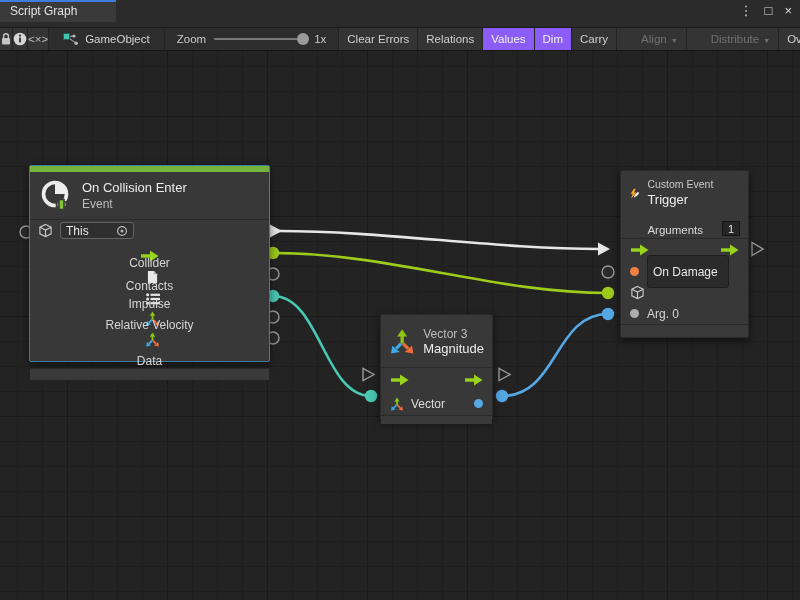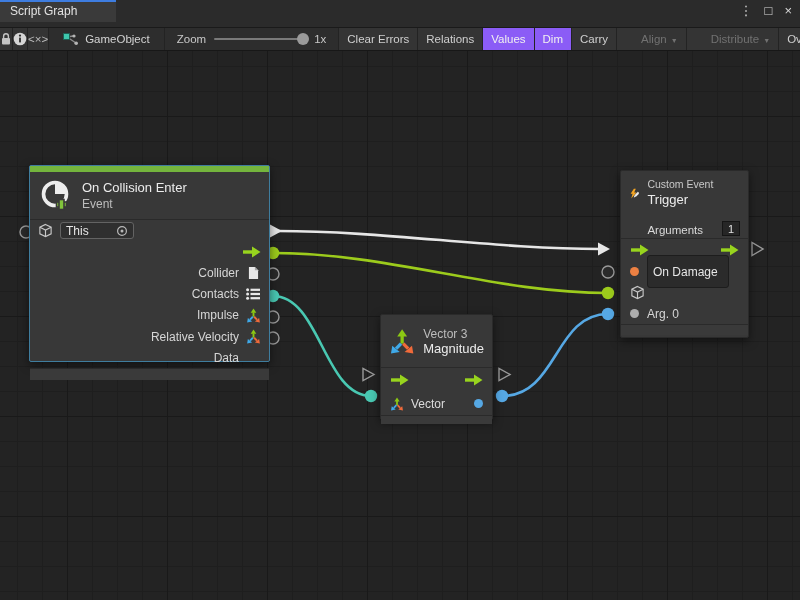--- a/index.html
+++ b/index.html
@@ -50,21 +50,21 @@
   .footer { background:#3A3A3A; border-top:1px solid #2A2A2A; }
 
   
   .node-collision { left:29px; top:114px; width:241px; height:197px; }
   .strip { height:6px; background:#74B53D; }
   .n-header { display:flex; align-items:center; gap:9px; padding:0 9px; border-bottom:1px solid #2A2A2A; }
   .node-collision .n-header { height:48px; }
   .n-title { font-size:13px; color:#ECECEC; }
   .n-sub { font-size:12px; color:#BDBDBD; margin-top:2px; }
   .crow { height:21.2px; display:flex; align-items:center; padding:0 8px; font-size:12px; color:#D6D6D6; }
-  .crow.out { justify-content:flex-end; }
+  .crow.out { justify-content:flex-end;flex-direction:column; }
   .icon-slot { width:16px; display:flex; justify-content:center; margin-left:6px; }
   .field { display:flex; align-items:center; background:#2F2F2F; border:1px solid #636363;
     border-radius:3px; height:17px; padding:0 5px; color:#E6E6E6; font-size:12px; }
   .this-field { width:74px; margin-left:7px;text-align:right; }
   .this-field .picker { margin-left:auto; }
   .node-collision .footer { height:12px; }
 
   
   .node-vector { left:380px; top:263px; width:113px; height:106px; }
   .node-vector .n-header { height:53px; padding:0 8px; gap:8px; }

